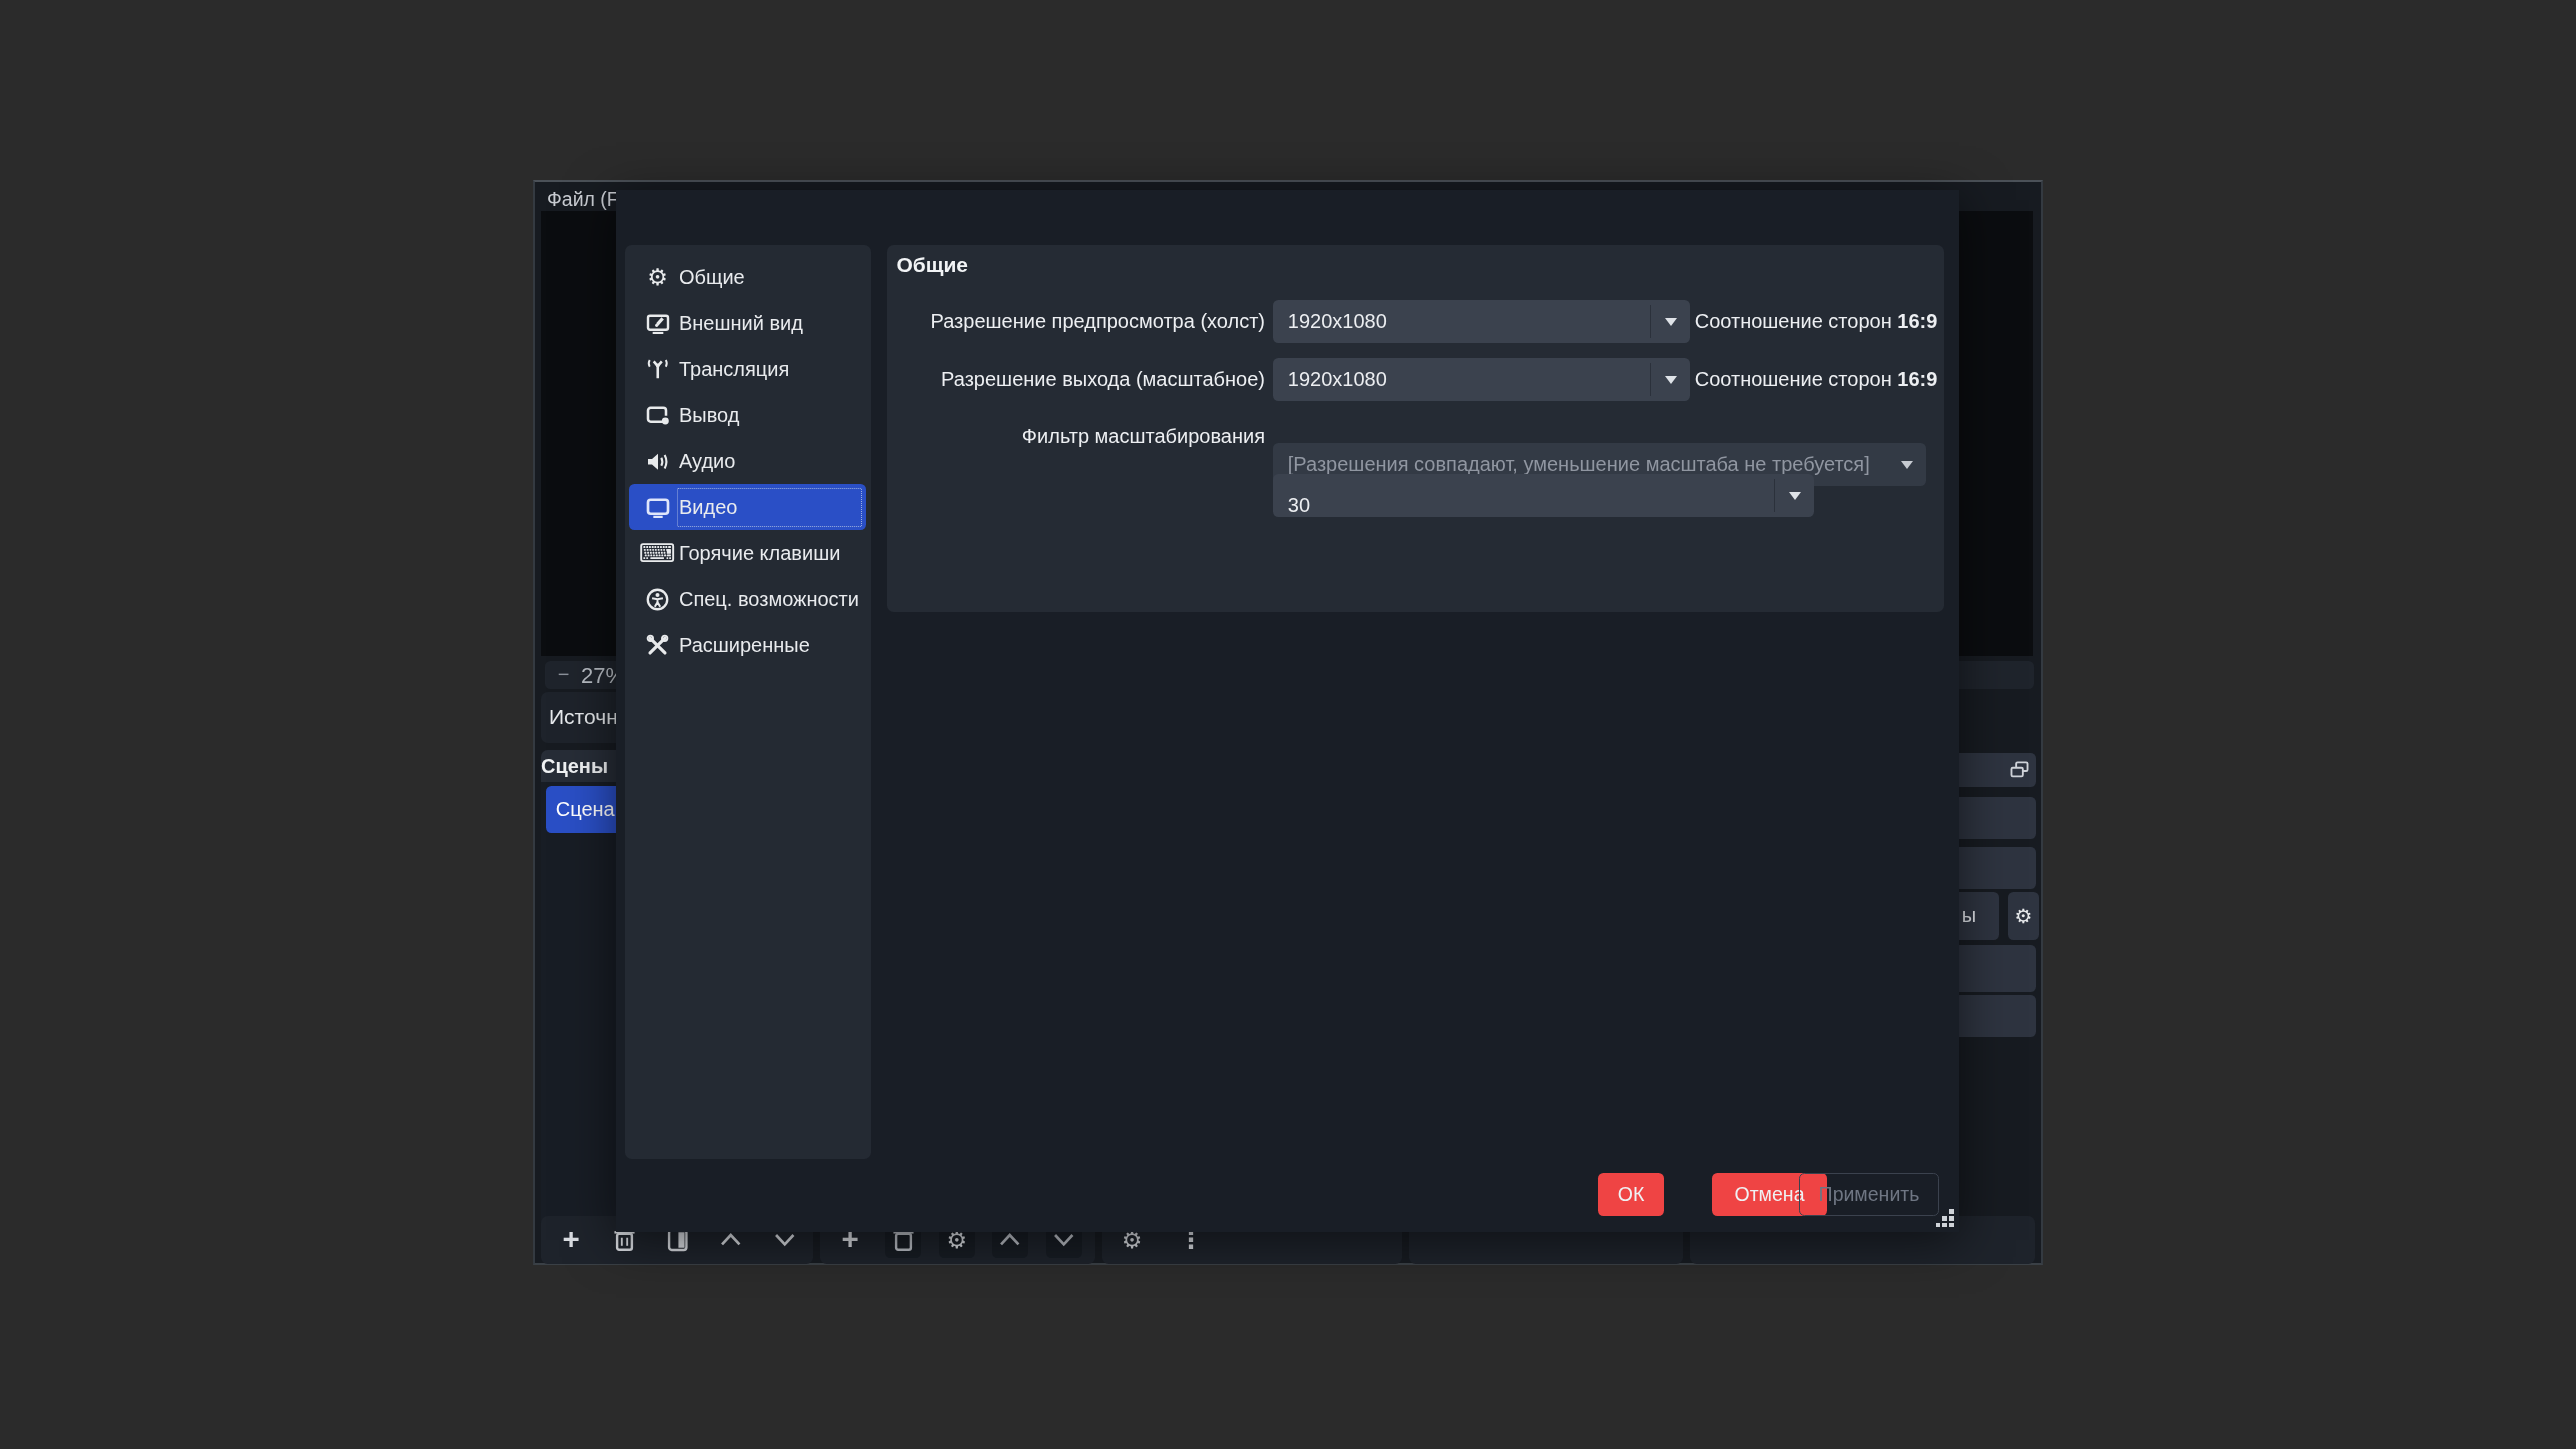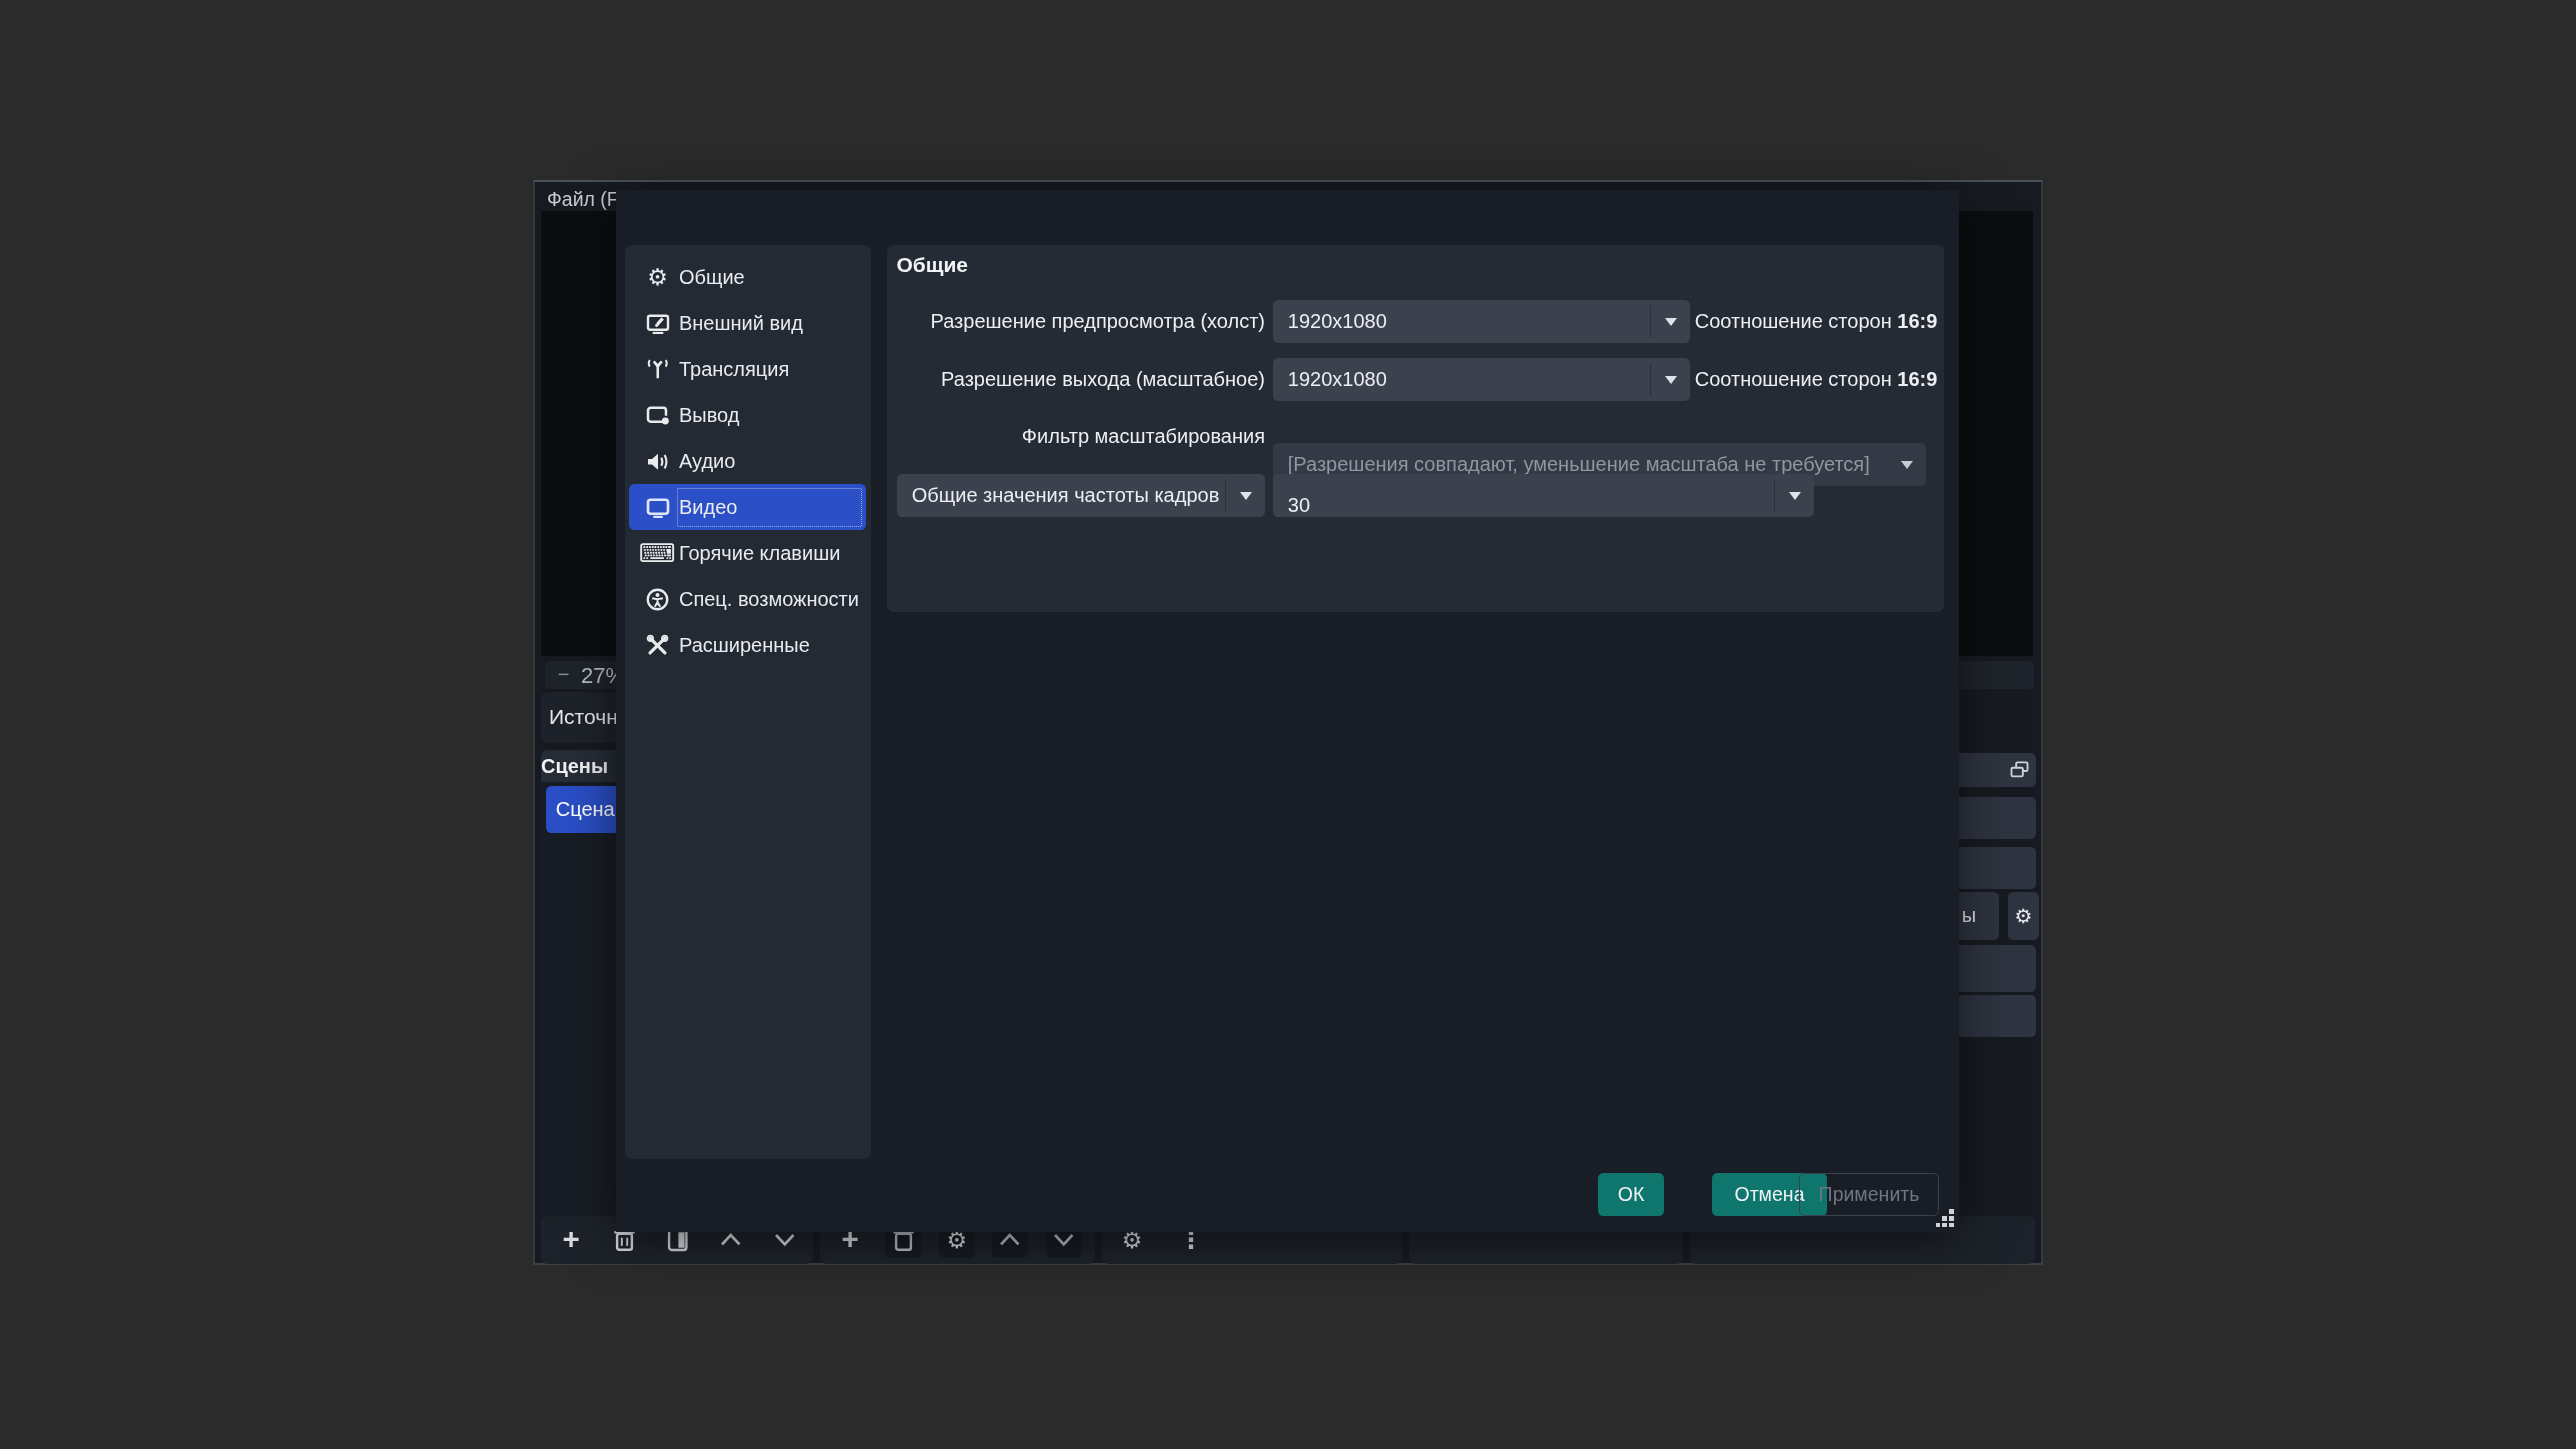--- a/index.html
+++ b/index.html
@@ -70,21 +70,21 @@
   .combo{position:absolute;background:#3b424e;border-radius:5.4px;height:43px;display:flex;align-items:center;box-sizing:border-box;}
   .combo .val{font-size:20px;color:#eceef1;padding-left:14.8px;white-space:nowrap;overflow:hidden;}
   .combo .arrow{position:absolute;right:13.4px;top:50%;margin-top:-3.4px;width:0;height:0;
                 border-left:6.7px solid transparent;border-right:6.7px solid transparent;border-top:8px solid #dfe3e8;}
   .combo .divider{position:absolute;right:39px;top:5.4px;bottom:5.4px;width:1.3px;background:#2b313b;}
   .combo.disabled{background:#333a45;margin-top:28px;}
   .combo.disabled .val{color:#9096a1;}
   .aspect{position:absolute;font-size:20px;color:#edeff2;white-space:nowrap;transform:translateY(-50%);text-align:right;}
   .aspect b{font-weight:bold;}
 
-  .dlg-btn{position:absolute;height:43px;background:#0f766e;border-radius:5.4px;display:flex;
+  .dlg-btn{position:absolute;height:43px;background:#ef4444;border-radius:5.4px;display:flex;
            align-items:center;justify-content:center;font-size:19.5px;color:#eff1f3;box-sizing:border-box;}
   .dlg-btn.disabled{background:transparent;border:1.3px solid #3b424e;color:#6f7683;}
   .size-grip{position:absolute;right:5.4px;bottom:5.4px;width:20px;height:17.4px;}
   .size-grip i{position:absolute;width:4.7px;height:4.7px;background:#cfd3d8;}
 
   .svgicon{display:block;}
 </style>
 </head>
 <body>
 
@@ -326,25 +326,20 @@
       <div class="aspect" style="right:6.7px;top:134px;">
         <span>Соотношение сторон</span>&nbsp;<b>16:9</b>
       </div>
 
       <div class="form-label" style="right:679px;top:191px;">Фильтр масштабирования</div>
       <div class="combo disabled" style="left:386px;top:170px;width:653px;">
         <span class="val">[Разрешения совпадают, уменьшение масштаба не требуется]</span>
         <span class="arrow" style="border-top-color:#c6cad1;"></span>
       </div>
 
-      <div class="combo" style="left:10px;top:229px;width:368px;">
-        <span class="val">Общие значения частоты кадров</span>
-        <span class="divider"></span>
-        <span class="arrow"></span>
-      </div>
       <div class="combo" style="left:386px;top:229px;width:541px;align-items:flex-end;">
         <span class="val">30</span>
         <span class="divider"></span>
         <span class="arrow"></span>
       </div>
     </div>
 
     <div class="dlg-btn" style="left:982px;top:983px;width:66px;">ОК</div>
     <div class="dlg-btn" style="left:1096px;top:983px;width:115px;">Отмена</div>
     <div class="dlg-btn disabled" style="left:1183px;top:983px;width:140px;">Применить</div>

